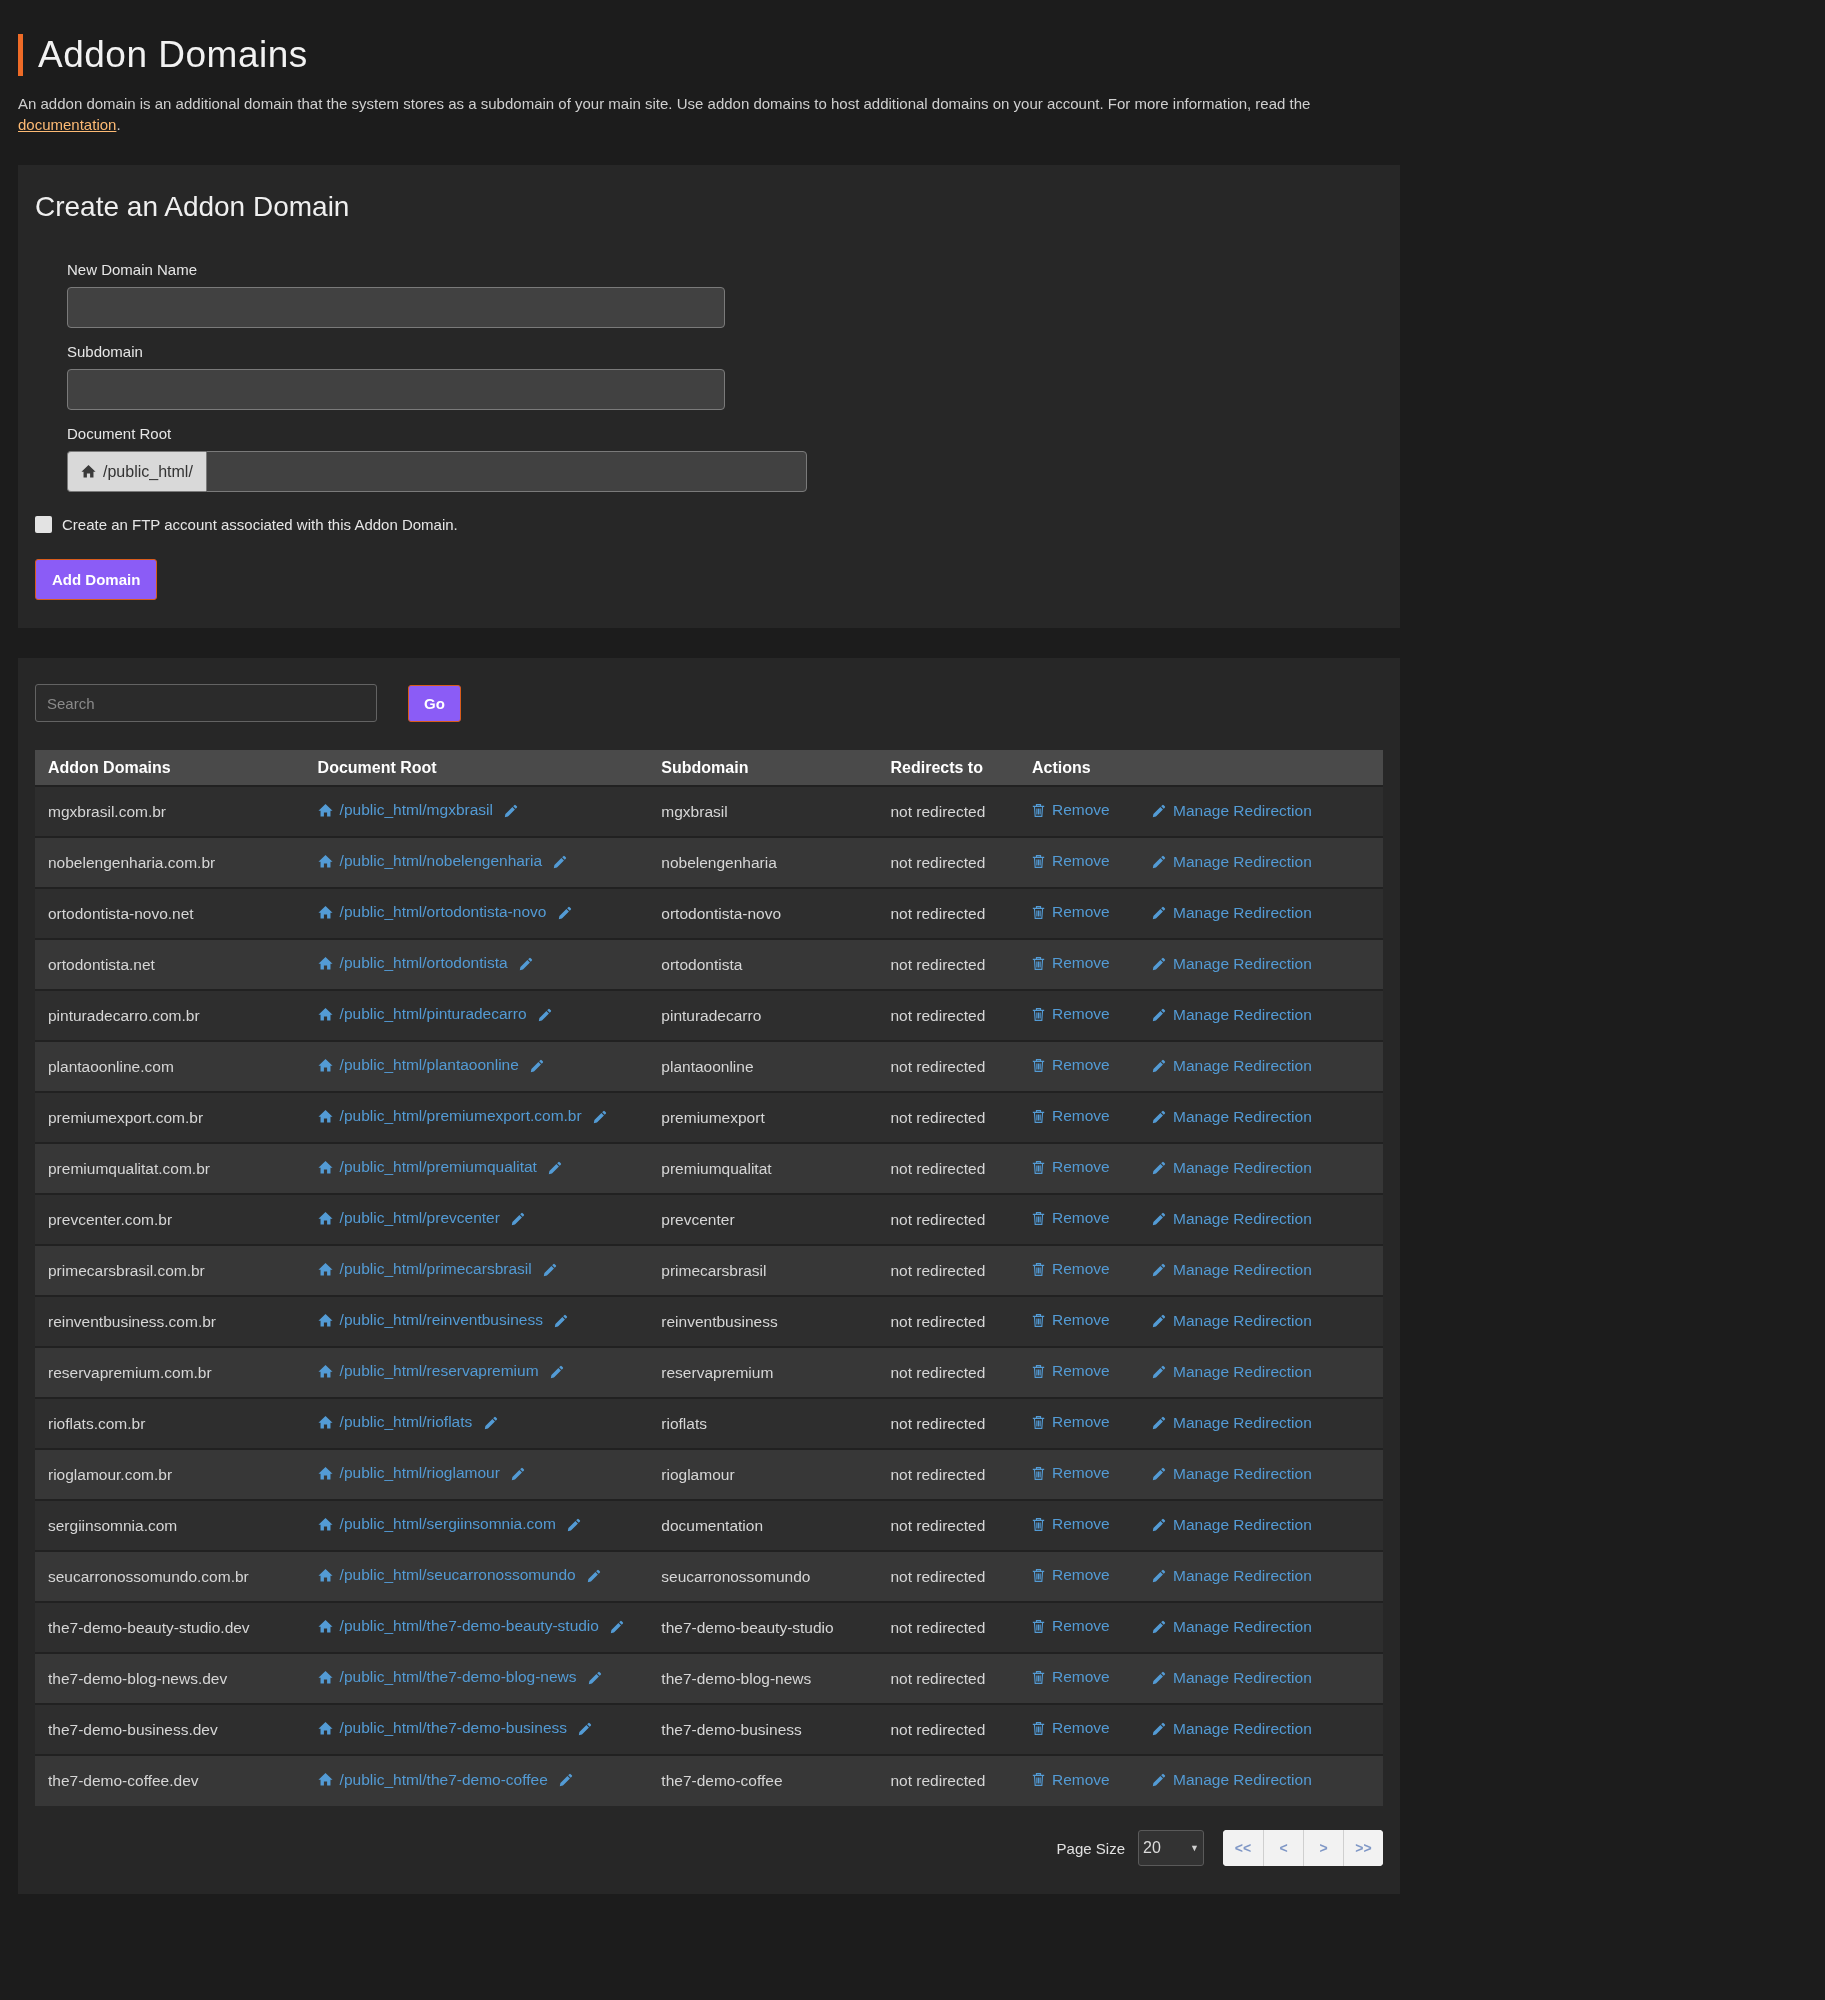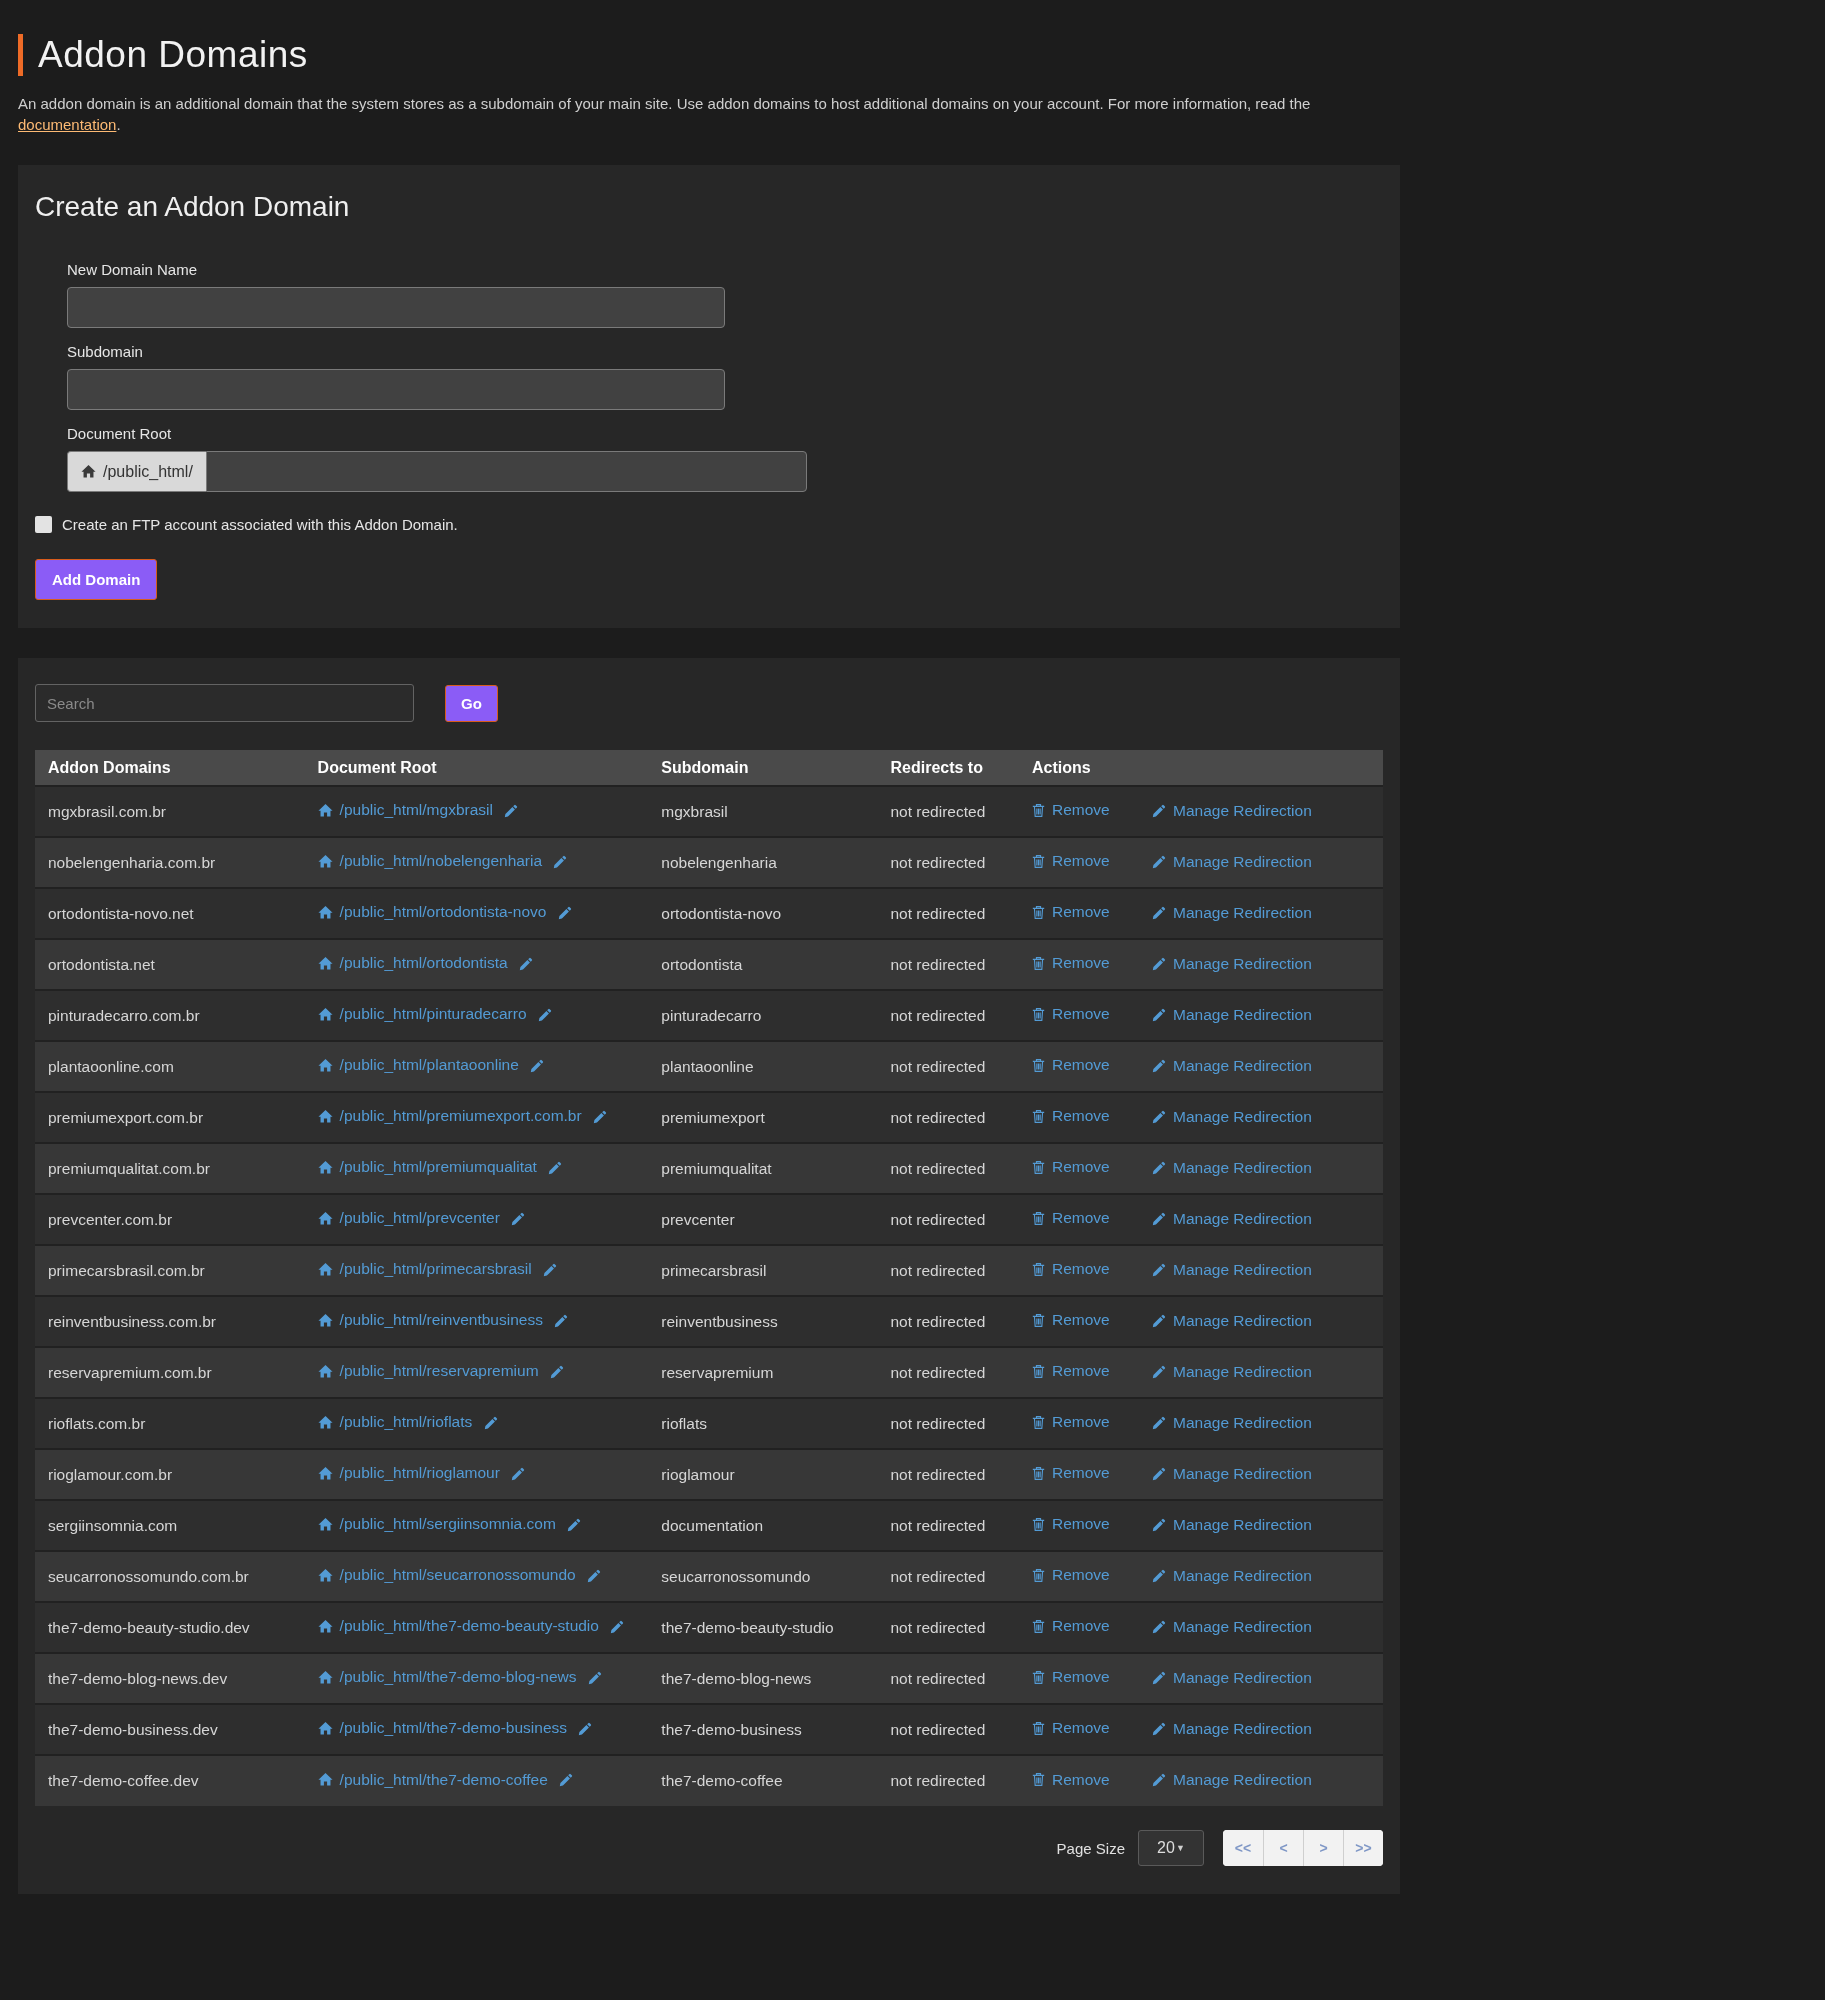--- a/index.html
+++ b/index.html
@@ -53,21 +53,21 @@
   .btn-orange {
     background: #8b5cf6; color: #fff; border: 1px solid #d85c1c; border-radius: 3px;
     font-size: 15px; font-weight: bold; padding: 11px 16px; cursor: pointer;
     font-family: "Liberation Sans", sans-serif;
   }
 
   
   .modify-panel h2 { margin-bottom: 48px; }
   .search-row { display: flex; align-items: center; margin-bottom: 28px; }
   .search-input {
-    width: 379px; height: 38px;
+    width: 342px; height: 38px;
     background: #2b2b2b; border: 1px solid #636363; border-radius: 3px;
     color: #ddd; font-size: 15px; padding: 0 11px;
     font-family: "Liberation Sans", sans-serif;
   }
   .search-input::placeholder { color: #8a8a8a; }
   .btn-go { margin-left: 31px; padding: 9px 15px; }
 
   
   table.addon-table { width: 100%; border-collapse: collapse; table-layout: fixed; }
   .addon-table thead th {
@@ -90,21 +90,21 @@
 
   
   .pagination-row {
     display: flex; justify-content: flex-end; align-items: center;
     margin-top: 24px; gap: 13px;
   }
   .page-size-label { font-size: 15px; color: #e0e0e0; }
   .page-size-select {
     width: 66px; height: 36px; background: #333; border: 1px solid #5a5a5a; border-radius: 3px;
     color: #ddd; font-size: 16px; display: flex; align-items: center;
-    justify-content: space-between; padding: 0 18px; cursor: pointer;
+    justify-content: space-between; padding: 0 4px; cursor: pointer;
   }
   .page-size-select .caret { font-size: 9px; color: #cfcfcf; }
   .pager-group {
     display: flex; margin-left: 6px; border-radius: 4px; overflow: hidden;
     background: #f2f2f2;
   }
   .pager-group button {
     width: 40px; height: 36px; border: none; background: #f2f2f2;
     color: #7f97c6; font-size: 14px; font-weight: bold; cursor: pointer;
     border-left: 1px solid #cfcfcf;

